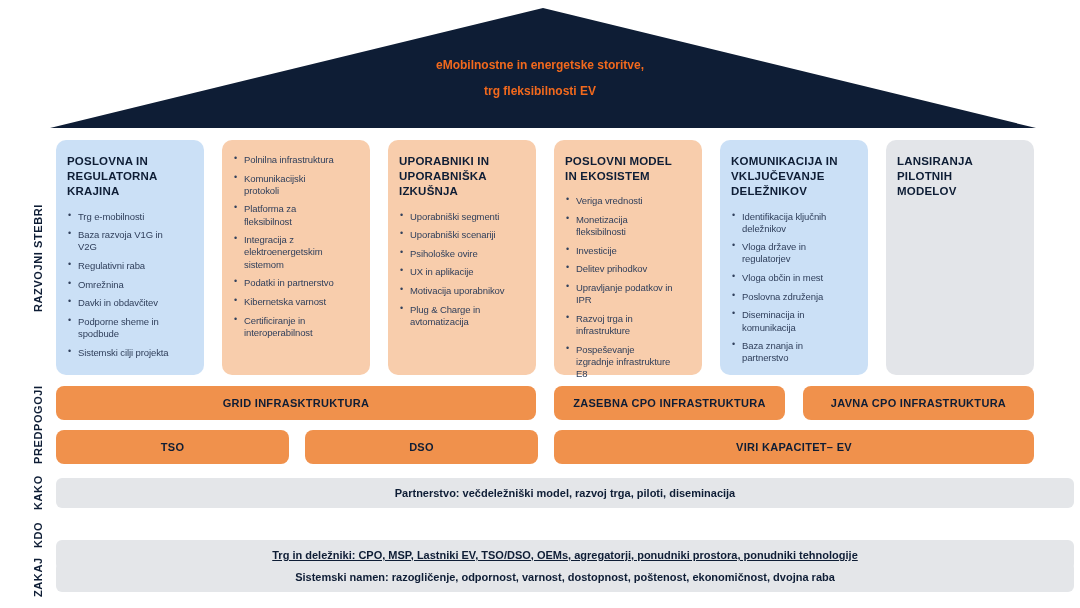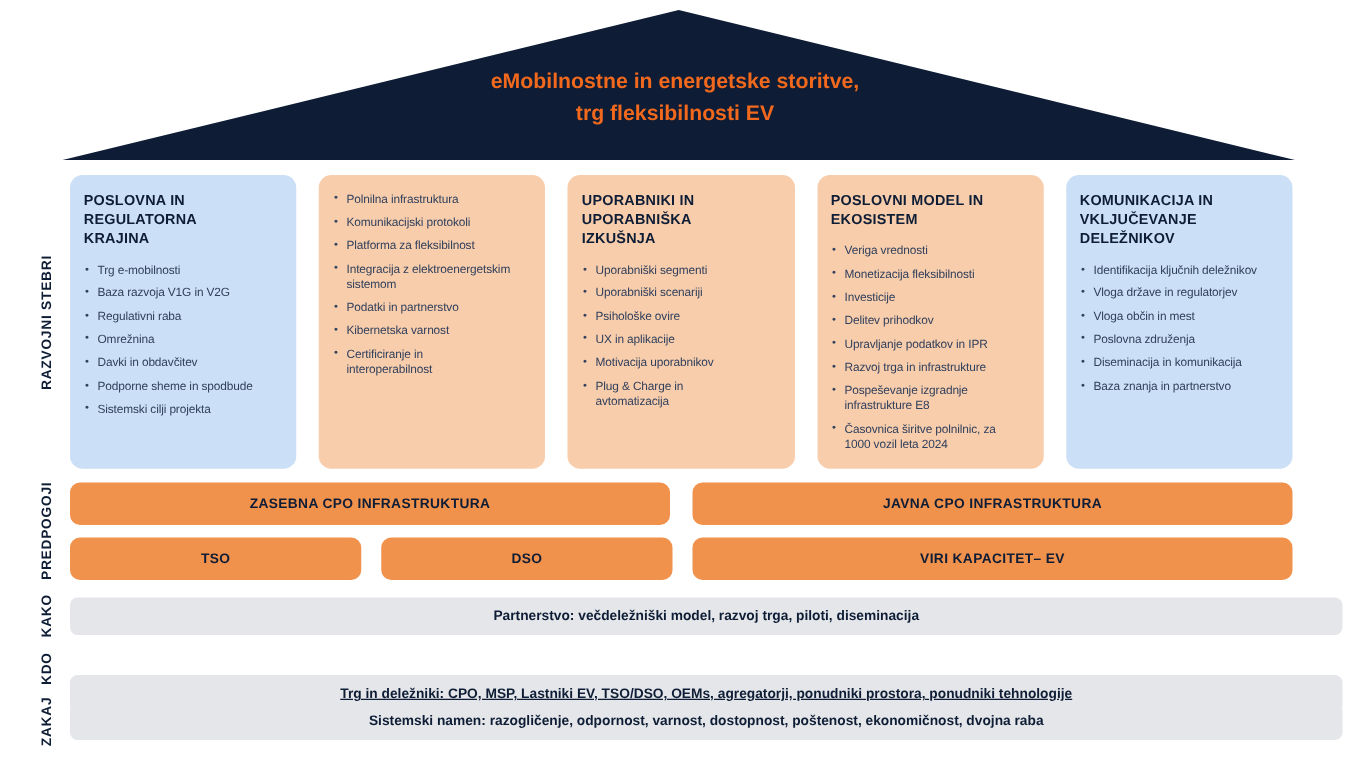--- a/index.html
+++ b/index.html
@@ -19,21 +19,21 @@
     background: #0e1d35;
     clip-path: polygon(50% 0%, 100% 100%, 0% 100%);
   }
   .roof-title {
     position: absolute;
     left: 0; top: 52px;
     width: 100%;
     text-align: center;
     color: #f2691d;
     font-weight: bold;
-    font-size: 17px;
+    font-size: 12px;
     line-height: 26px;
   }
 
   
   .vlabel {
     position: absolute;
     left: 28px;
     width: 20px;
     display: flex;
     align-items: center;
@@ -210,24 +210,28 @@
     <ul>
       <li>Identifikacija ključnih deležnikov</li>
       <li>Vloga države in regulatorjev</li>
       <li>Vloga občin in mest</li>
       <li>Poslovna združenja</li>
       <li>Diseminacija in komunikacija</li>
       <li>Baza znanja in partnerstvo</li>
     </ul>
   </div>
 
+  <div class="pillar gray">
+    <h3>LANSIRANJA PILOTNIH MODELOV</h3>
+  </div>
 
 </div>
 
 <div class="bar-row" id="bars-row1">
+  <div class="obar w-grid">GRID INFRASKTRUKTURA</div>
   <div class="obar w-half">ZASEBNA CPO INFRASTRUKTURA</div>
   <div class="obar w-half">JAVNA CPO INFRASTRUKTURA</div>
 </div>
 
 <div class="bar-row" id="bars-row2">
   <div class="obar w-tso">TSO</div>
   <div class="obar w-dso">DSO</div>
   <div class="obar w-viri">VIRI KAPACITET– EV</div>
 </div>
 

